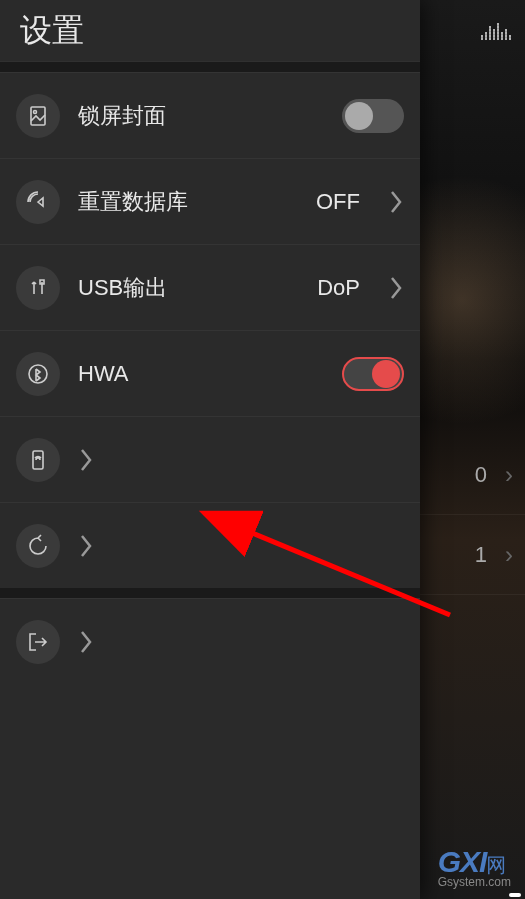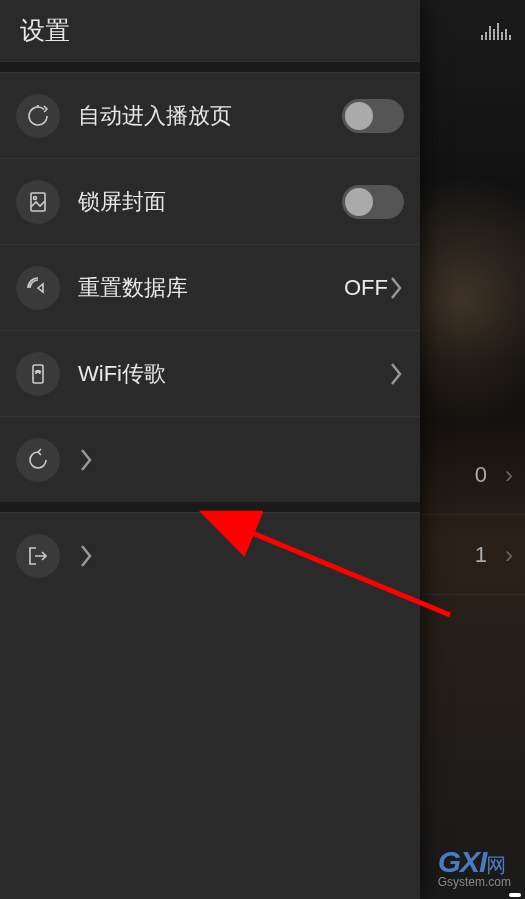--- a/index.html
+++ b/index.html
@@ -83,21 +83,21 @@
     .header {
       height: 62px;
       display: flex;
       align-items: center;
       padding: 0 20px;
       background: #2a2a2a;
       border-bottom: 1px solid rgba(255,255,255,0.03);
     }
     .header-title {
       color: #e8e8e8;
-      font-size: 25px;
+      font-size: 32px;
       font-weight: 400;
     }
     .section-gap {
       height: 10px;
       background: #1a1a1a;
     }
     .item {
       height: 86px;
       display: flex;
       align-items: center;
@@ -127,21 +127,21 @@
       stroke-width: 1.6;
     }
     .item-label {
       color: #e8e8e8;
       font-size: 22px;
       flex: 1;
     }
     .item-value {
       color: #e8e8e8;
       font-size: 22px;
-      margin-right: 0;
+      margin-right: 28px;
     }
     .chevron {
       color: #999;
       display: flex;
       align-items: center;
     }
     .chevron svg {
       width: 16px;
       height: 28px;
       stroke: #999;
@@ -277,32 +277,20 @@
     <span class="chev">›</span>
   </div>
 </div>
 
 <div class="panel">
   <div class="header">
     <div class="header-title">设置</div>
   </div>
   <div class="section-gap"></div>
 
-  <div class="item">
-    <div class="icon-wrap">
-      <svg viewBox="0 0 24 24">
-          <path d="M12 3 L12 1 M21 12a9 9 0 1 1-3-6.7"></path>
-          <path d="M18 2 L21 5 L18 8" fill="none"></path>
-        </svg>
-    </div>
-    <div class="item-label">自动进入播放页</div>
-    <div class="toggle toggle-off">
-        <div class="toggle-knob"></div>
-      </div>
-  </div>
 
   <div class="item">
     <div class="icon-wrap">
       <svg viewBox="0 0 24 24">
           <rect x="5" y="3" width="14" height="18" rx="1"></rect>
           <circle cx="9" cy="8" r="1.5"></circle>
           <path d="M5 17 L10 12 L14 16 L19 11"></path>
         </svg>
     </div>
     <div class="item-label">锁屏封面</div>
@@ -320,30 +308,55 @@
     </div>
     <div class="item-label">重置数据库</div>
     <div class="item-value">OFF</div>
     <div class="chevron">
       <svg viewBox="0 0 16 28">
           <path d="M4 4 L12 14 L4 24"></path>
         </svg>
     </div>
   </div>
 
-
+  <div class="item">
+    <div class="icon-wrap">
+      <svg viewBox="0 0 24 24">
+          <path d="M8 6 L8 18 M8 6 L6 8 M8 6 L10 8 M16 6 L16 18 M14 4 L18 4 L18 8 L14 8 Z"></path>
+        </svg>
+    </div>
+    <div class="item-label">USB输出</div>
+    <div class="item-value">DoP</div>
+    <div class="chevron">
+      <svg viewBox="0 0 16 28">
+          <path d="M4 4 L12 14 L4 24"></path>
+        </svg>
+    </div>
+  </div>
+
+  <div class="item">
+    <div class="icon-wrap">
+      <svg viewBox="0 0 24 24">
+          <circle cx="12" cy="12" r="9"></circle>
+          <path d="M10 7 L14 10 L10 13 L14 16 L10 19 M10 7 L10 19"></path>
+        </svg>
+    </div>
+    <div class="item-label">HWA</div>
+    <div class="toggle toggle-on">
+        <div class="toggle-knob"></div>
+      </div>
+  </div>
 
   <div class="item">
     <div class="icon-wrap">
       <svg viewBox="0 0 24 24">
           <rect x="7" y="3" width="10" height="18" rx="1.5"></rect>
           <path d="M9 10 A4 4 0 0 1 15 10 M10 12 A2 2 0 0 1 14 12"></path>
         </svg>
     </div>
-    <div class="item-label">WiFi传歌</div>
     <div class="chevron">
       <svg viewBox="0 0 16 28">
           <path d="M4 4 L12 14 L4 24"></path>
         </svg>
     </div>
   </div>
 
   <div class="item">
     <div class="icon-wrap">
       <svg viewBox="0 0 24 24">

